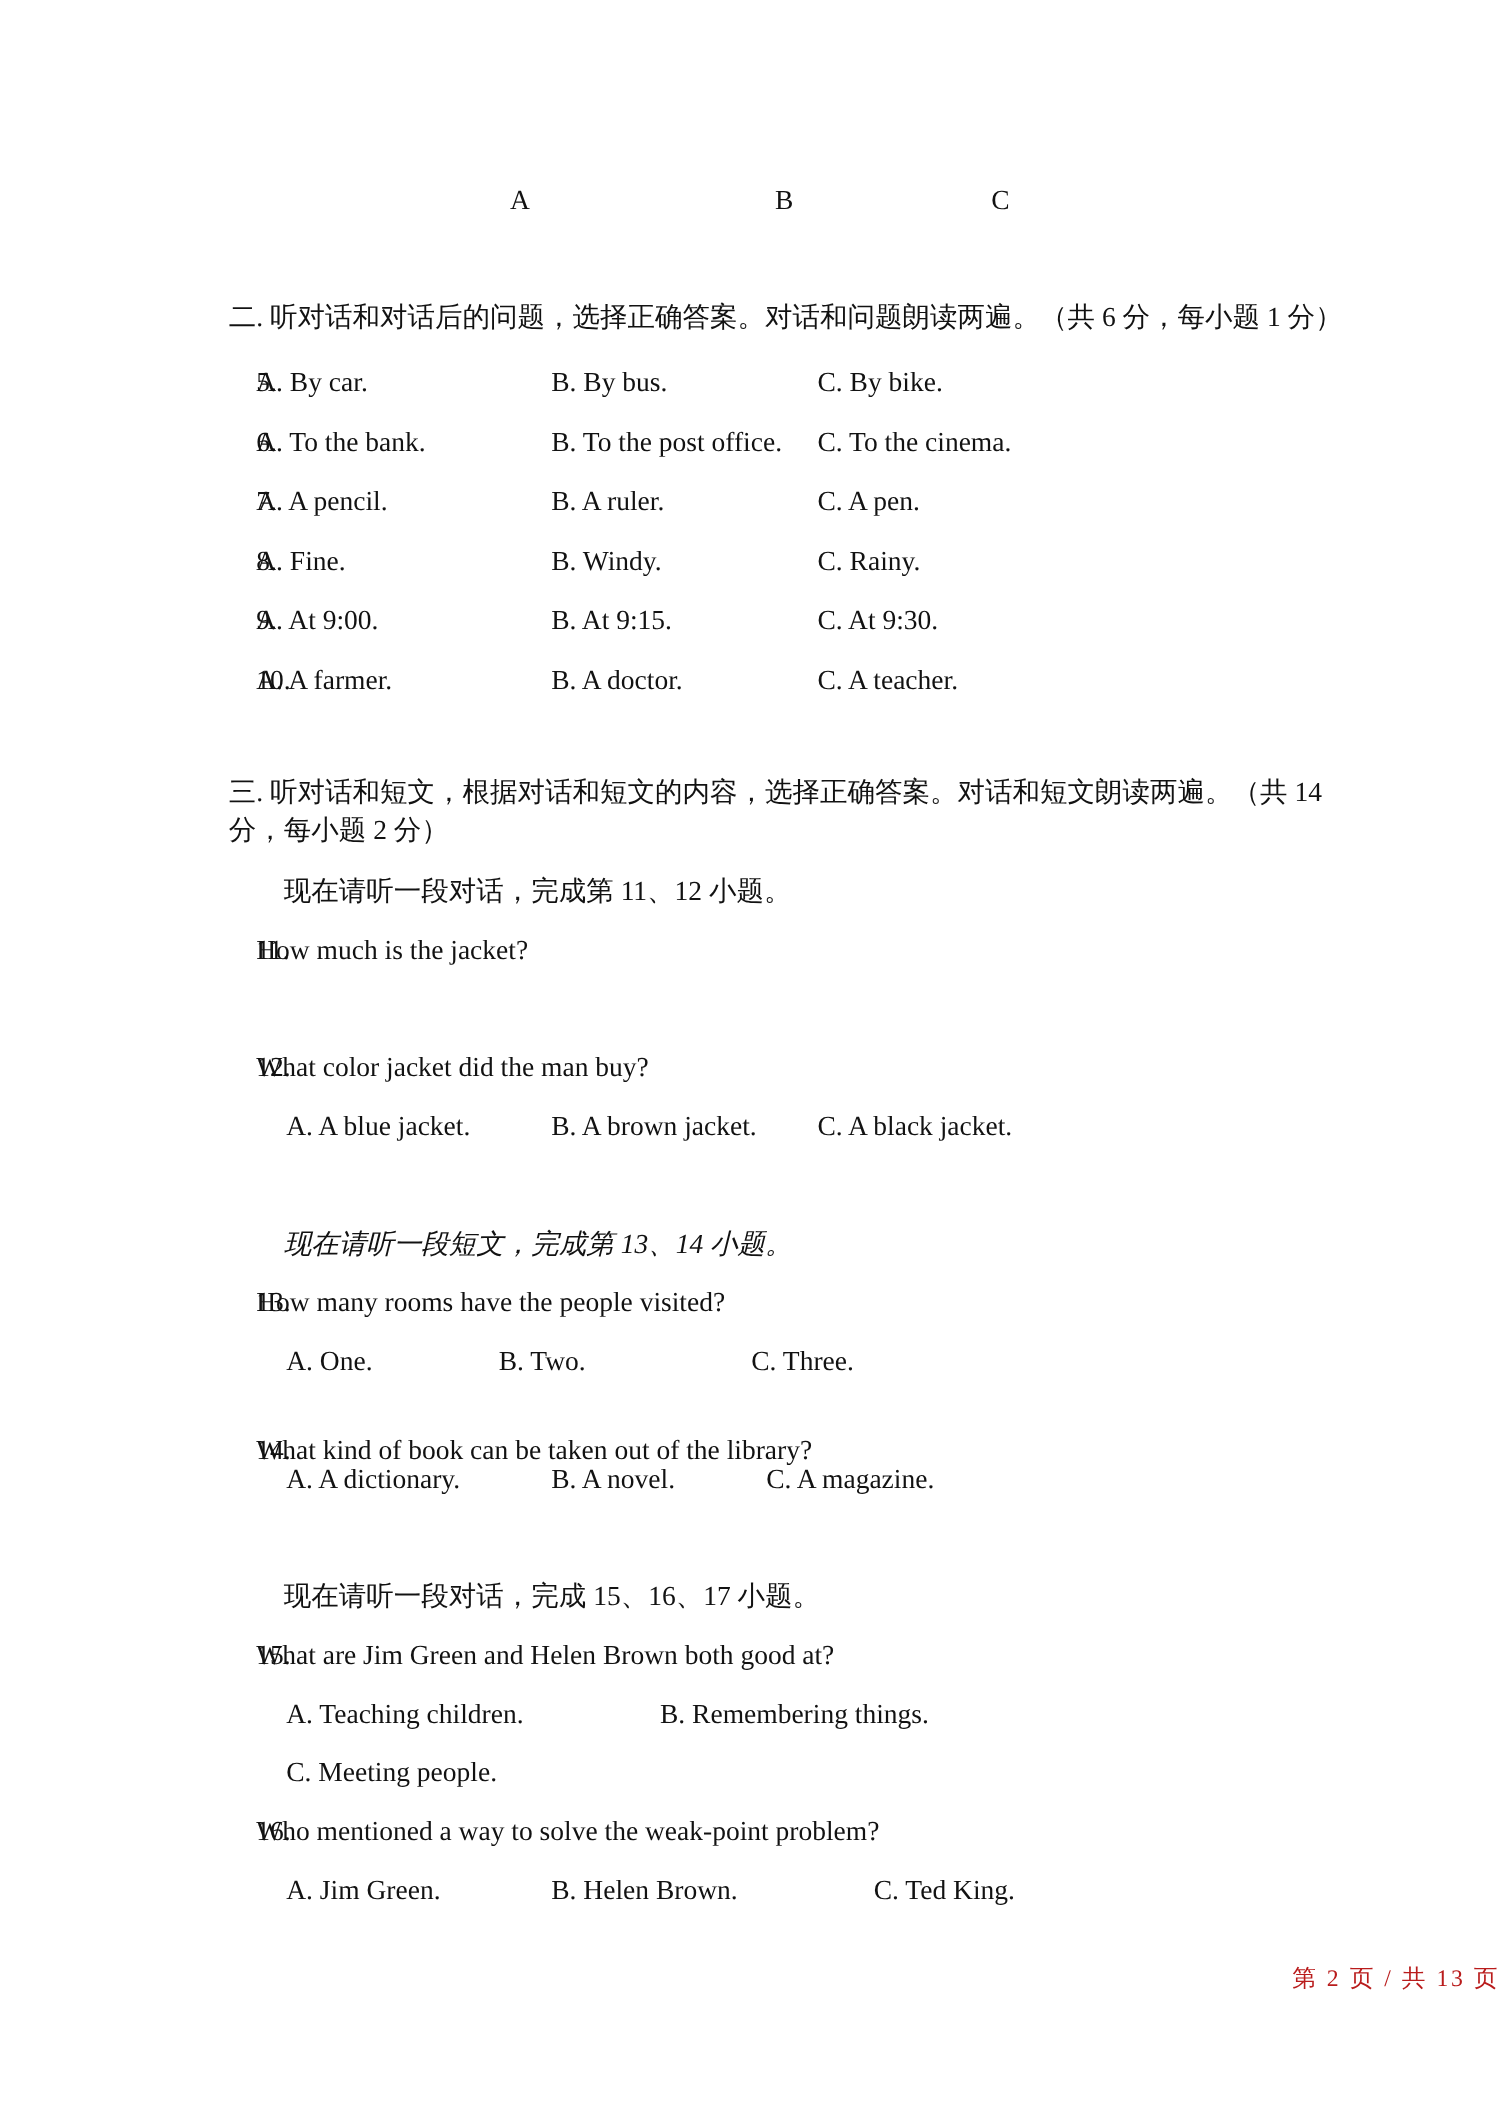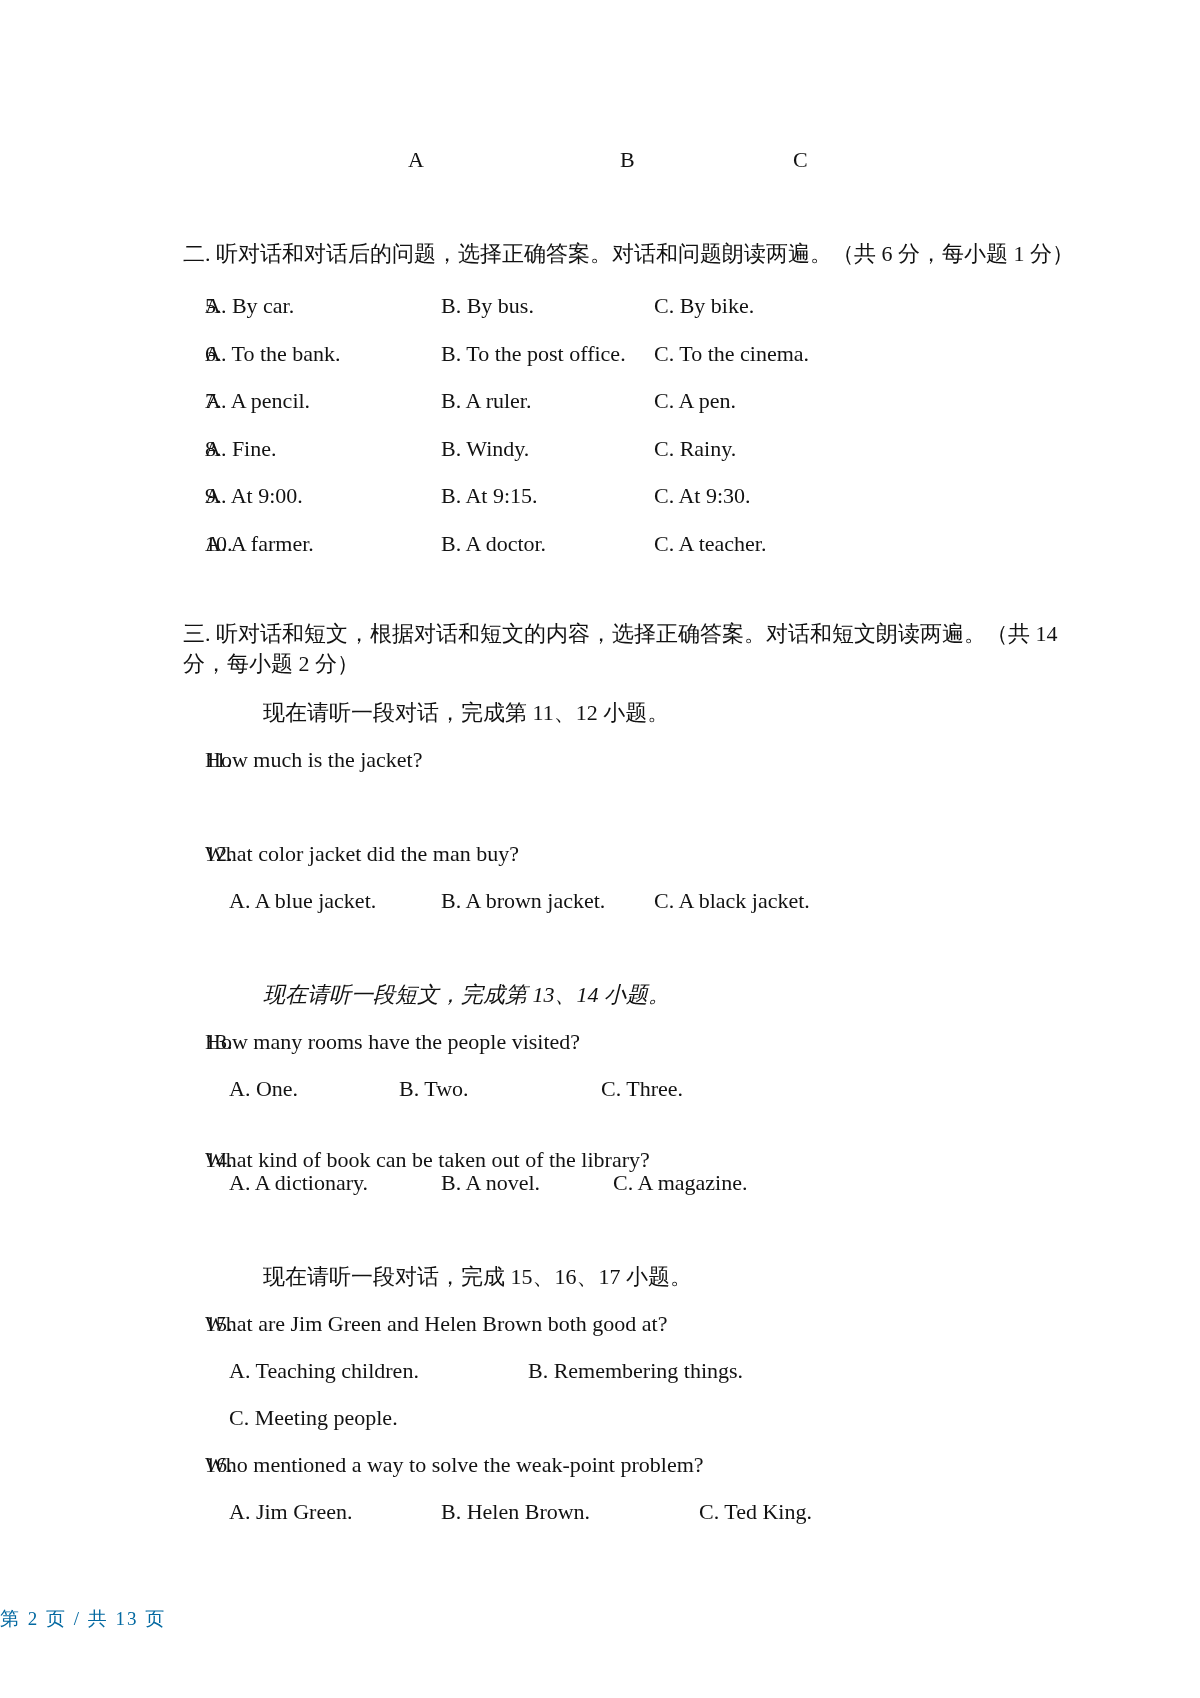--- a/index.html
+++ b/index.html
@@ -27,31 +27,31 @@
   .col-q   { left: 205px; }   
   .col-a   { left: 229px; }   
   .col-b   { left: 441px; }   
   .col-c   { left: 654px; }   
   .col-b13 { left: 399px; }   
   .col-c13 { left: 572px; margin-left: 29px; }
   .col-c14 { left: 613px; }
   .col-b15 { left: 528px; }
   .col-c16 { left: 699px; }
   .hdr     { left: 183px; }   
-  .intro   { left: 227px; margin-left: 36px; }   
+  .intro   { left: 227px; }   
   .qnum { margin-right: 8px; }
   .abc span { position: absolute; top: 0; }
   .footer {
     position: absolute;
     left: 0; right: 0;
-    top: 1606px;
-    text-align: left;
+    top: 1570px;
+    text-align: right;
     font-size: 19px;
     letter-spacing: 2px;
-    color: #0369a1;
+    color: #b91c1c;
   }
 </style>
 </head>
 <body>
 
 <div class="page">
 
   <div class="line abc" style="top:146px;">
     <span style="left:408px;">A</span>
     <span style="left:620px;">B</span>

